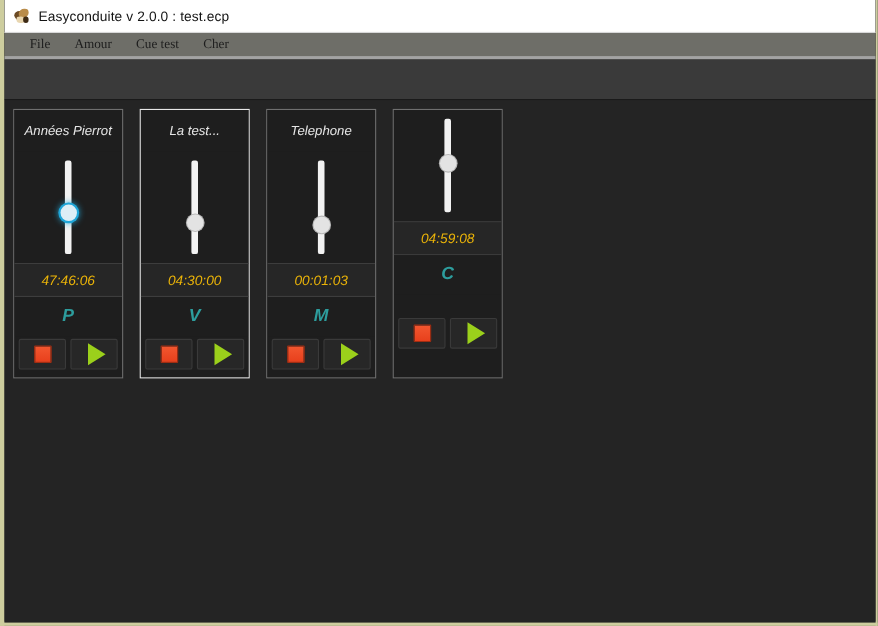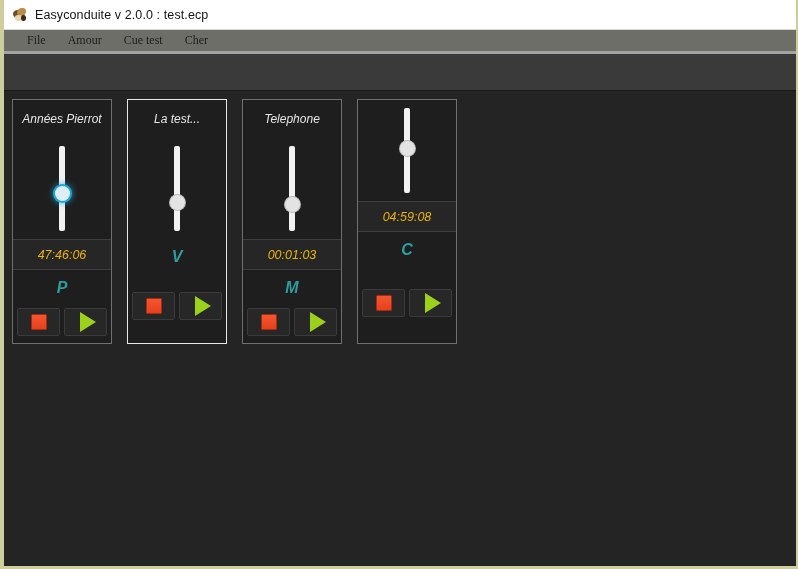--- a/index.html
+++ b/index.html
@@ -264,20 +264,21 @@
               <span class="play-glyph"></span>
             </div>
           </div>
         </div>
         <div class="track selected">
           <div class="track-title">La test...</div>
           <div class="slider-wrap">
             <div class="slider-track-line"></div>
             <div class="slider-knob" style="top: 56.62px;"></div>
           </div>
+          <div class="time-row">04:30:00</div>
           <div class="letter-row" style="color: rgb(45, 157, 157);">V</div>
           <div class="btn-row">
             <div class="tbtn">
               <span class="stop-glyph"></span>
             </div>
             <div class="tbtn">
               <span class="play-glyph"></span>
             </div>
           </div>
         </div>

